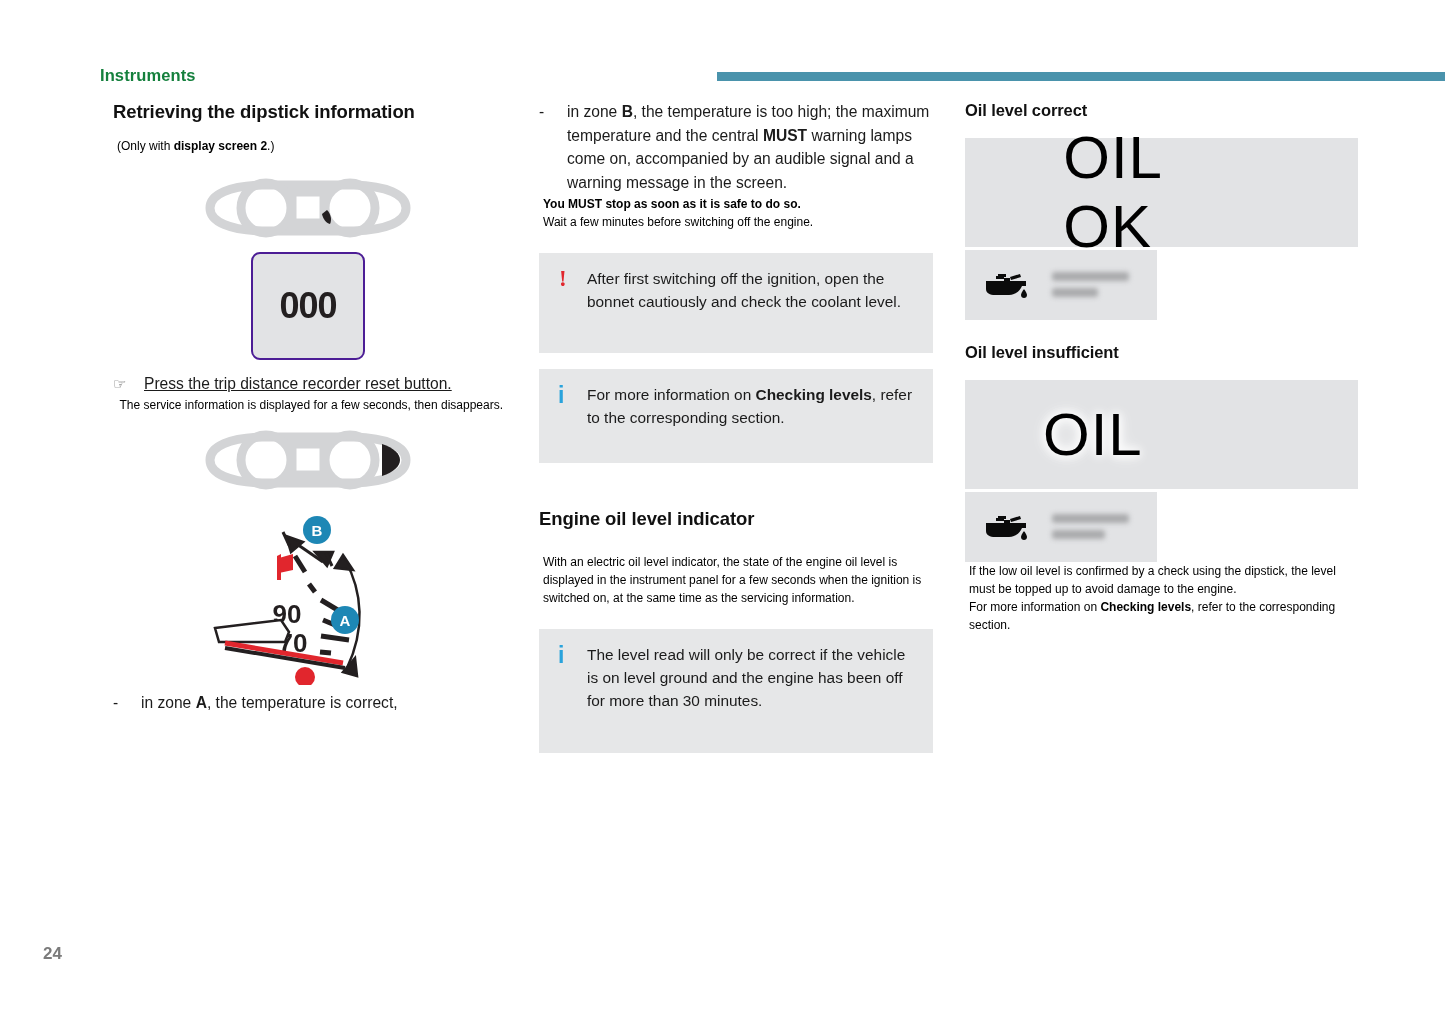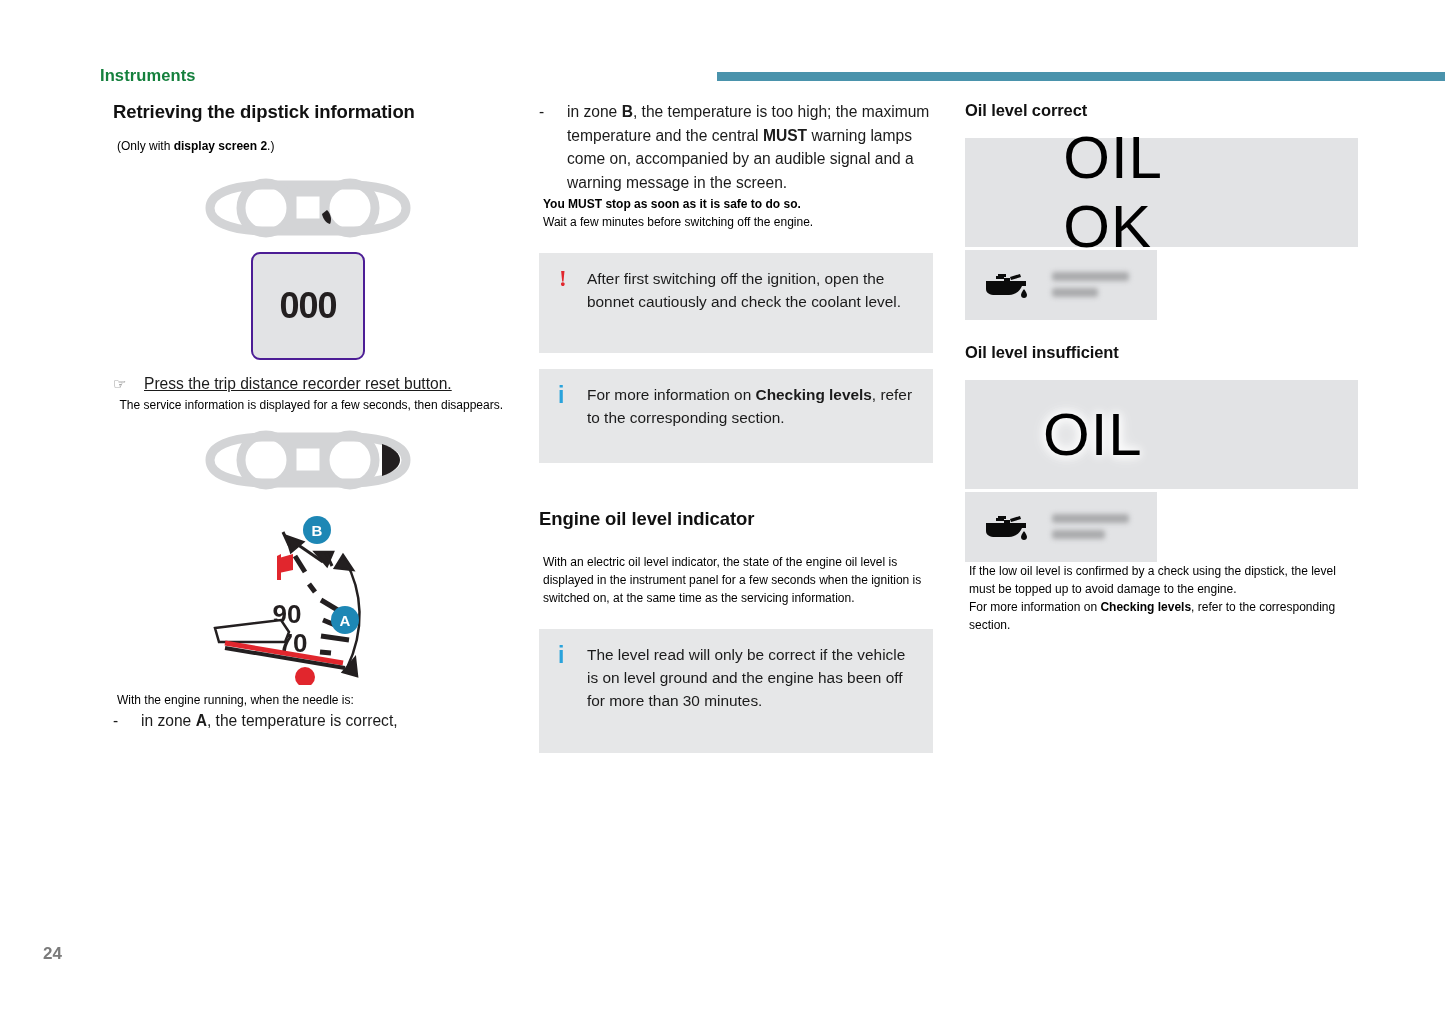--- a/index.html
+++ b/index.html
@@ -265,21 +265,20 @@
           <line x1="133" y1="53" x2="139" y2="66" stroke-width="3"></line>
         </g>
 
         <circle cx="152" cy="120" r="14" fill="#1d87b5"></circle>
         <text x="152" y="126" font-family="'Liberation Sans',sans-serif" font-size="15" font-weight="bold" fill="#ffffff" text-anchor="middle">A</text>
         <circle cx="124" cy="30" r="14" fill="#1d87b5"></circle>
         <text x="124" y="36" font-family="'Liberation Sans',sans-serif" font-size="15" font-weight="bold" fill="#ffffff" text-anchor="middle">B</text>
       </svg>
     </div>
 
-    <p class="body tight">With the engine running, when the needle is:</p>
 
     <div class="dash-item">
       <span class="dash">-</span>
       <span class="dash-text"><span>in zone </span><span class="b">A</span><span>, the temperature is correct,</span></span>
     </div>
   </div>
 
   <div class="col col-2">
 
     <div class="dash-item">

